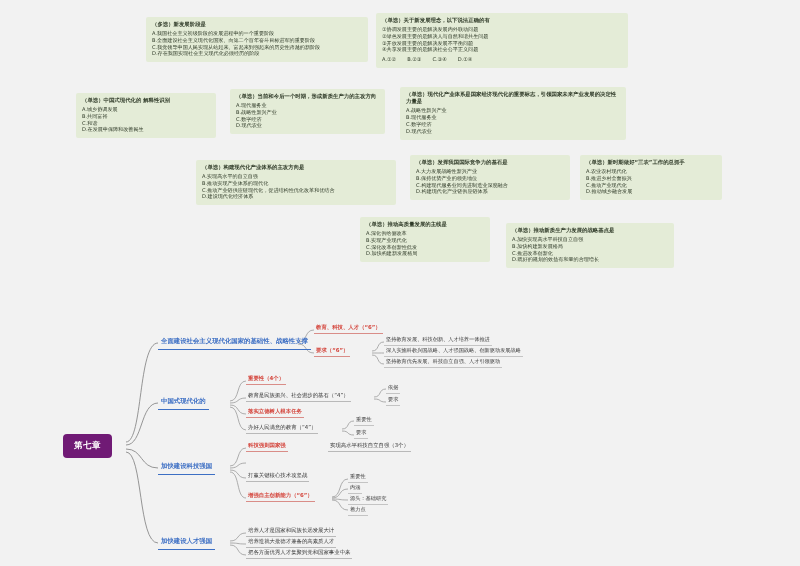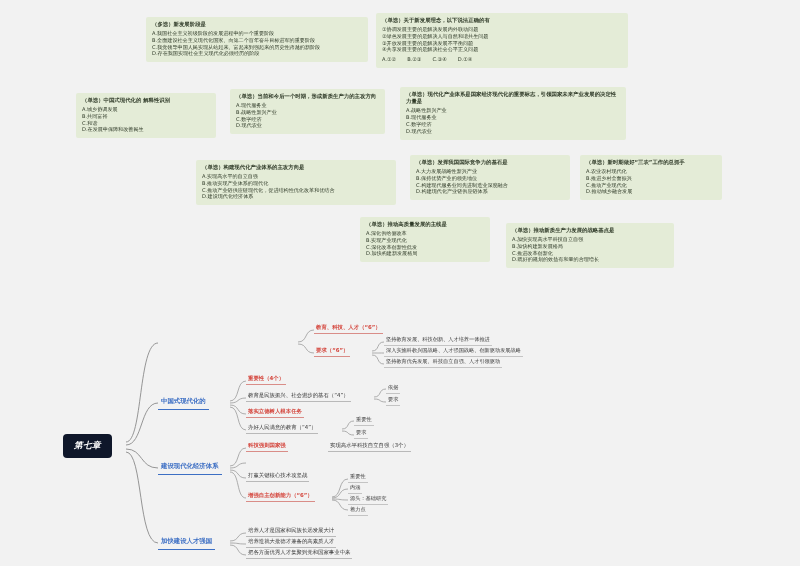--- a/index.html
+++ b/index.html
@@ -42,28 +42,27 @@
   }
   
   #map{position:absolute;left:0;top:0;width:784px;height:556px;}
   svg.wires{position:absolute;left:0;top:0;width:784px;height:556px;pointer-events:none;}
   .node{
     position:absolute;
     white-space:nowrap;
     box-sizing:border-box;
   }
   .root{
-    background:#0f172a;
+    background:#701a75;
     color:#fff;
     font-size:8.5px;
     font-weight:bold;
     padding:6px 11px;
     border-radius:4px;
     letter-spacing:.5px;
-    font-style:italic;
   }
   .lvl1{
     color:#3d6fc4;
     font-size:6.4px;
     font-weight:bold;
     padding:2px 3px 3px 3px;
     border-bottom:1px solid #3d6fc4;
   }
   .lvl2-red{
     color:#d4443b;
@@ -217,37 +216,38 @@
         <path d="M324,495 C334,495 330,505 340,505"></path>
 
         <path d="M222,536 C232,536 228,528 238,528"></path>
         <path d="M222,538 C232,538 228,539 238,539"></path>
         <path d="M222,540 C232,540 228,550 238,550"></path>
       </g>
     </svg>
 
     <div class="node root" style="left:55px;top:429px;">第七章</div>
 
+    <div class="node lvl1" style="left:150px;top:330px;">全面建设社会主义现代化国家的基础性、战略性支撑</div>
     <div class="node lvl2-red" style="left:306px;top:318px;">教育、科技、人才（“6”）</div>
     <div class="node lvl2-red" style="left:306px;top:341px;">要求（“6”）</div>
     <div class="node lvl3" style="left:376px;top:330px;">坚持教育发展、科技创新、人才培养一体推进</div>
     <div class="node lvl3" style="left:376px;top:341px;">深入实施科教兴国战略、人才强国战略、创新驱动发展战略</div>
     <div class="node lvl3" style="left:376px;top:352px;">坚持教育优先发展、科技自立自强、人才引领驱动</div>
 
     <div class="node lvl1" style="left:150px;top:390px;">中国式现代化的</div>
     <div class="node lvl2-red" style="left:238px;top:369px;">重要性（4个）</div>
     <div class="node lvl2-dark" style="left:238px;top:386px;">教育是民族振兴、社会进步的基石（“4”）</div>
     <div class="node lvl3" style="left:378px;top:378px;">依据</div>
     <div class="node lvl3" style="left:378px;top:390px;">要求</div>
     <div class="node lvl2-red" style="left:238px;top:402px;">落实立德树人根本任务</div>
     <div class="node lvl2-dark" style="left:238px;top:418px;">办好人民满意的教育（“4”）</div>
     <div class="node lvl3" style="left:346px;top:410px;">重要性</div>
     <div class="node lvl3" style="left:346px;top:423px;">要求</div>
 
-    <div class="node lvl1" style="left:150px;top:455px;">建设现代化经济体系</div>
+    <div class="node lvl1" style="left:150px;top:455px;">加快建设科技强国</div>
     <div class="node lvl2-red" style="left:238px;top:436px;">科技强则国家强</div>
     <div class="node lvl2-dark" style="left:320px;top:436px;">实现高水平科技自立自强（3个）</div>
     <div class="node lvl2-dark" style="left:238px;top:466px;">打赢关键核心技术攻坚战</div>
     <div class="node lvl2-red" style="left:238px;top:486px;">增强自主创新能力（“6”）</div>
     <div class="node lvl3" style="left:340px;top:467px;">重要性</div>
     <div class="node lvl3" style="left:340px;top:478px;">内涵</div>
     <div class="node lvl3" style="left:340px;top:489px;">源头：基础研究</div>
     <div class="node lvl3" style="left:340px;top:500px;">着力点</div>
 
     <div class="node lvl1" style="left:150px;top:530px;">加快建设人才强国</div>

